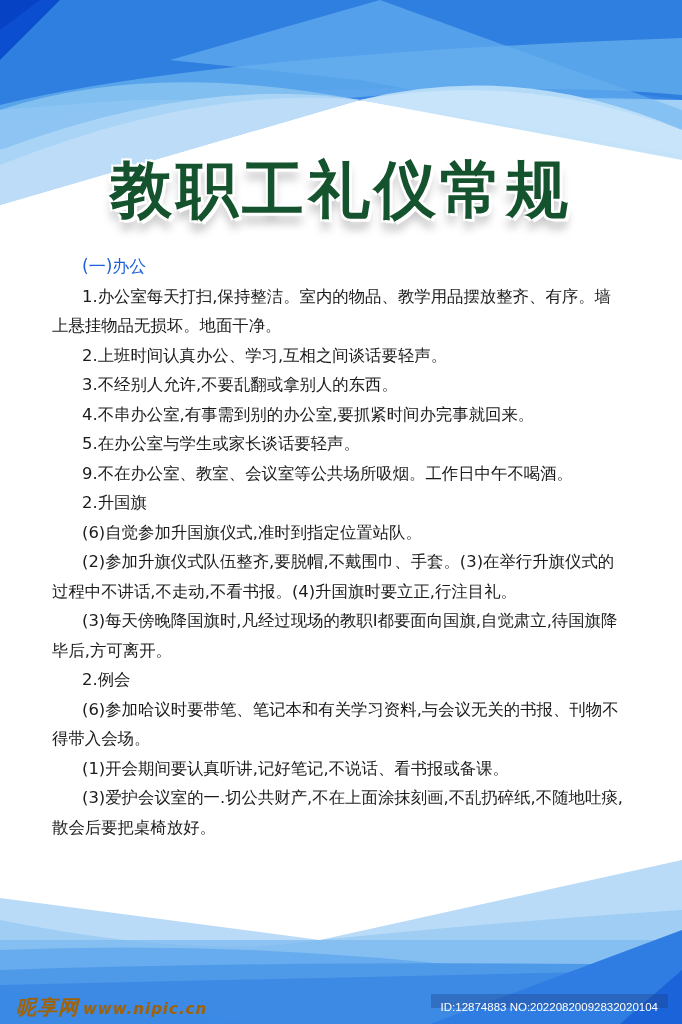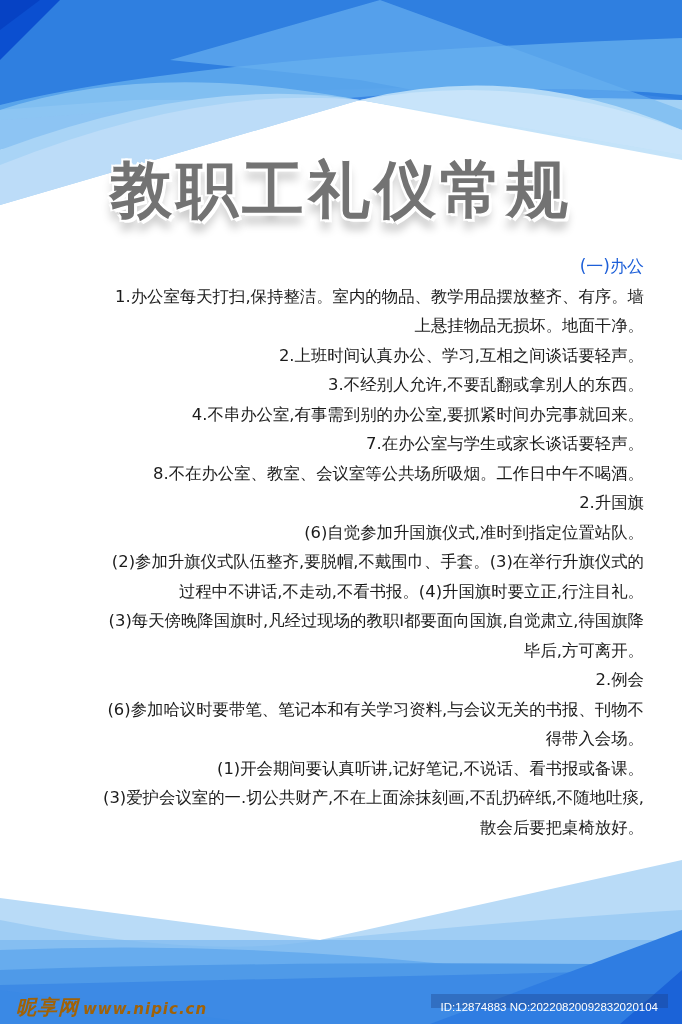--- a/index.html
+++ b/index.html
@@ -9,30 +9,30 @@
     font-family: "DejaVu Sans", "Liberation Sans", sans-serif;
   }
   .deco { position: absolute; left: 0; width: 682px; pointer-events: none; }
   .deco-top { top: 0; height: 240px; }
   .deco-bottom { top: 840px; height: 184px; }
 
   .title {
     position: absolute; top: 150px; left: 0; width: 682px; text-align: center;
     font-family: "DejaVu Serif", "Liberation Serif", serif;
     font-weight: bold; font-size: 62px; letter-spacing: 4px;
-    color: #737373;
+    color: #14532d;
     text-shadow:
       0 0 3px #fff, 2px 2px 0 #fff, -2px -2px 0 #fff, 2px -2px 0 #fff, -2px 2px 0 #fff,
       3px 3px 0 #fff, 0 10px 10px rgba(0,0,0,0.28);
     line-height: 80px;
   }
 
   .content {
-    position: absolute; top: 252px; left: 72px; width: 572px;
-    font-size: 16.4px; color: #1b1b1b; line-height: 29.5px; text-align: right;
+    position: absolute; top: 252px; left: 52px; width: 572px;
+    font-size: 16.4px; color: #1b1b1b; line-height: 29.5px;
   }
   .content p { margin: 0 0 0 0; }
   .heading { color: #1d5fd8; padding-left: 30px; font-size: 17px; }
   .indent { text-indent: 30px; }
 
   .footer-bar {
     position: absolute; left: 0; top: 990px; width: 682px; height: 34px;
   }
   .logo {
     position: absolute; left: 16px; top: 4px;
@@ -77,22 +77,22 @@
 </svg>
 
 <div class="title">教职工礼仪常规</div>
 
 <div class="content">
   <p class="heading">(一)办公</p>
   <p class="indent">1.办公室每天打扫,保持整洁。室内的物品、教学用品摆放整齐、有序。墙上悬挂物品无损坏。地面干净。</p>
   <p class="indent">2.上班时间认真办公、学习,互相之间谈话要轻声。</p>
   <p class="indent">3.不经别人允许,不要乱翻或拿别人的东西。</p>
   <p class="indent">4.不串办公室,有事需到别的办公室,要抓紧时间办完事就回来。</p>
-  <p class="indent">7.在办公室与学生或家长谈话要轻声。</p>
-  <p class="indent">8.不在办公室、教室、会议室等公共场所吸烟。工作日中午不喝酒。</p>
+  <p class="indent">5.在办公室与学生或家长谈话要轻声。</p>
+  <p class="indent">9.不在办公室、教室、会议室等公共场所吸烟。工作日中午不喝酒。</p>
 
   <p class="indent">2.升国旗</p>
   <p class="indent">(6)自觉参加升国旗仪式,准时到指定位置站队。</p>
   <p class="indent">(2)参加升旗仪式队伍整齐,要脱帽,不戴围巾、手套。(3)在举行升旗仪式的过程中不讲话,不走动,不看书报。(4)升国旗时要立正,行注目礼。</p>
   <p class="indent">(3)每天傍晚降国旗时,凡经过现场的教职I都要面向国旗,自觉肃立,待国旗降毕后,方可离开。</p>
   <p class="indent">2.例会</p>
   <p class="indent">(6)参加哈议时要带笔、笔记本和有关学习资料,与会议无关的书报、刊物不得带入会场。</p>
   <p class="indent">(1)开会期间要认真听讲,记好笔记,不说话、看书报或备课。</p>
   <p class="indent">(3)爱护会议室的一.切公共财产,不在上面涂抹刻画,不乱扔碎纸,不随地吐痰,散会后要把桌椅放好。</p>
 </div>

